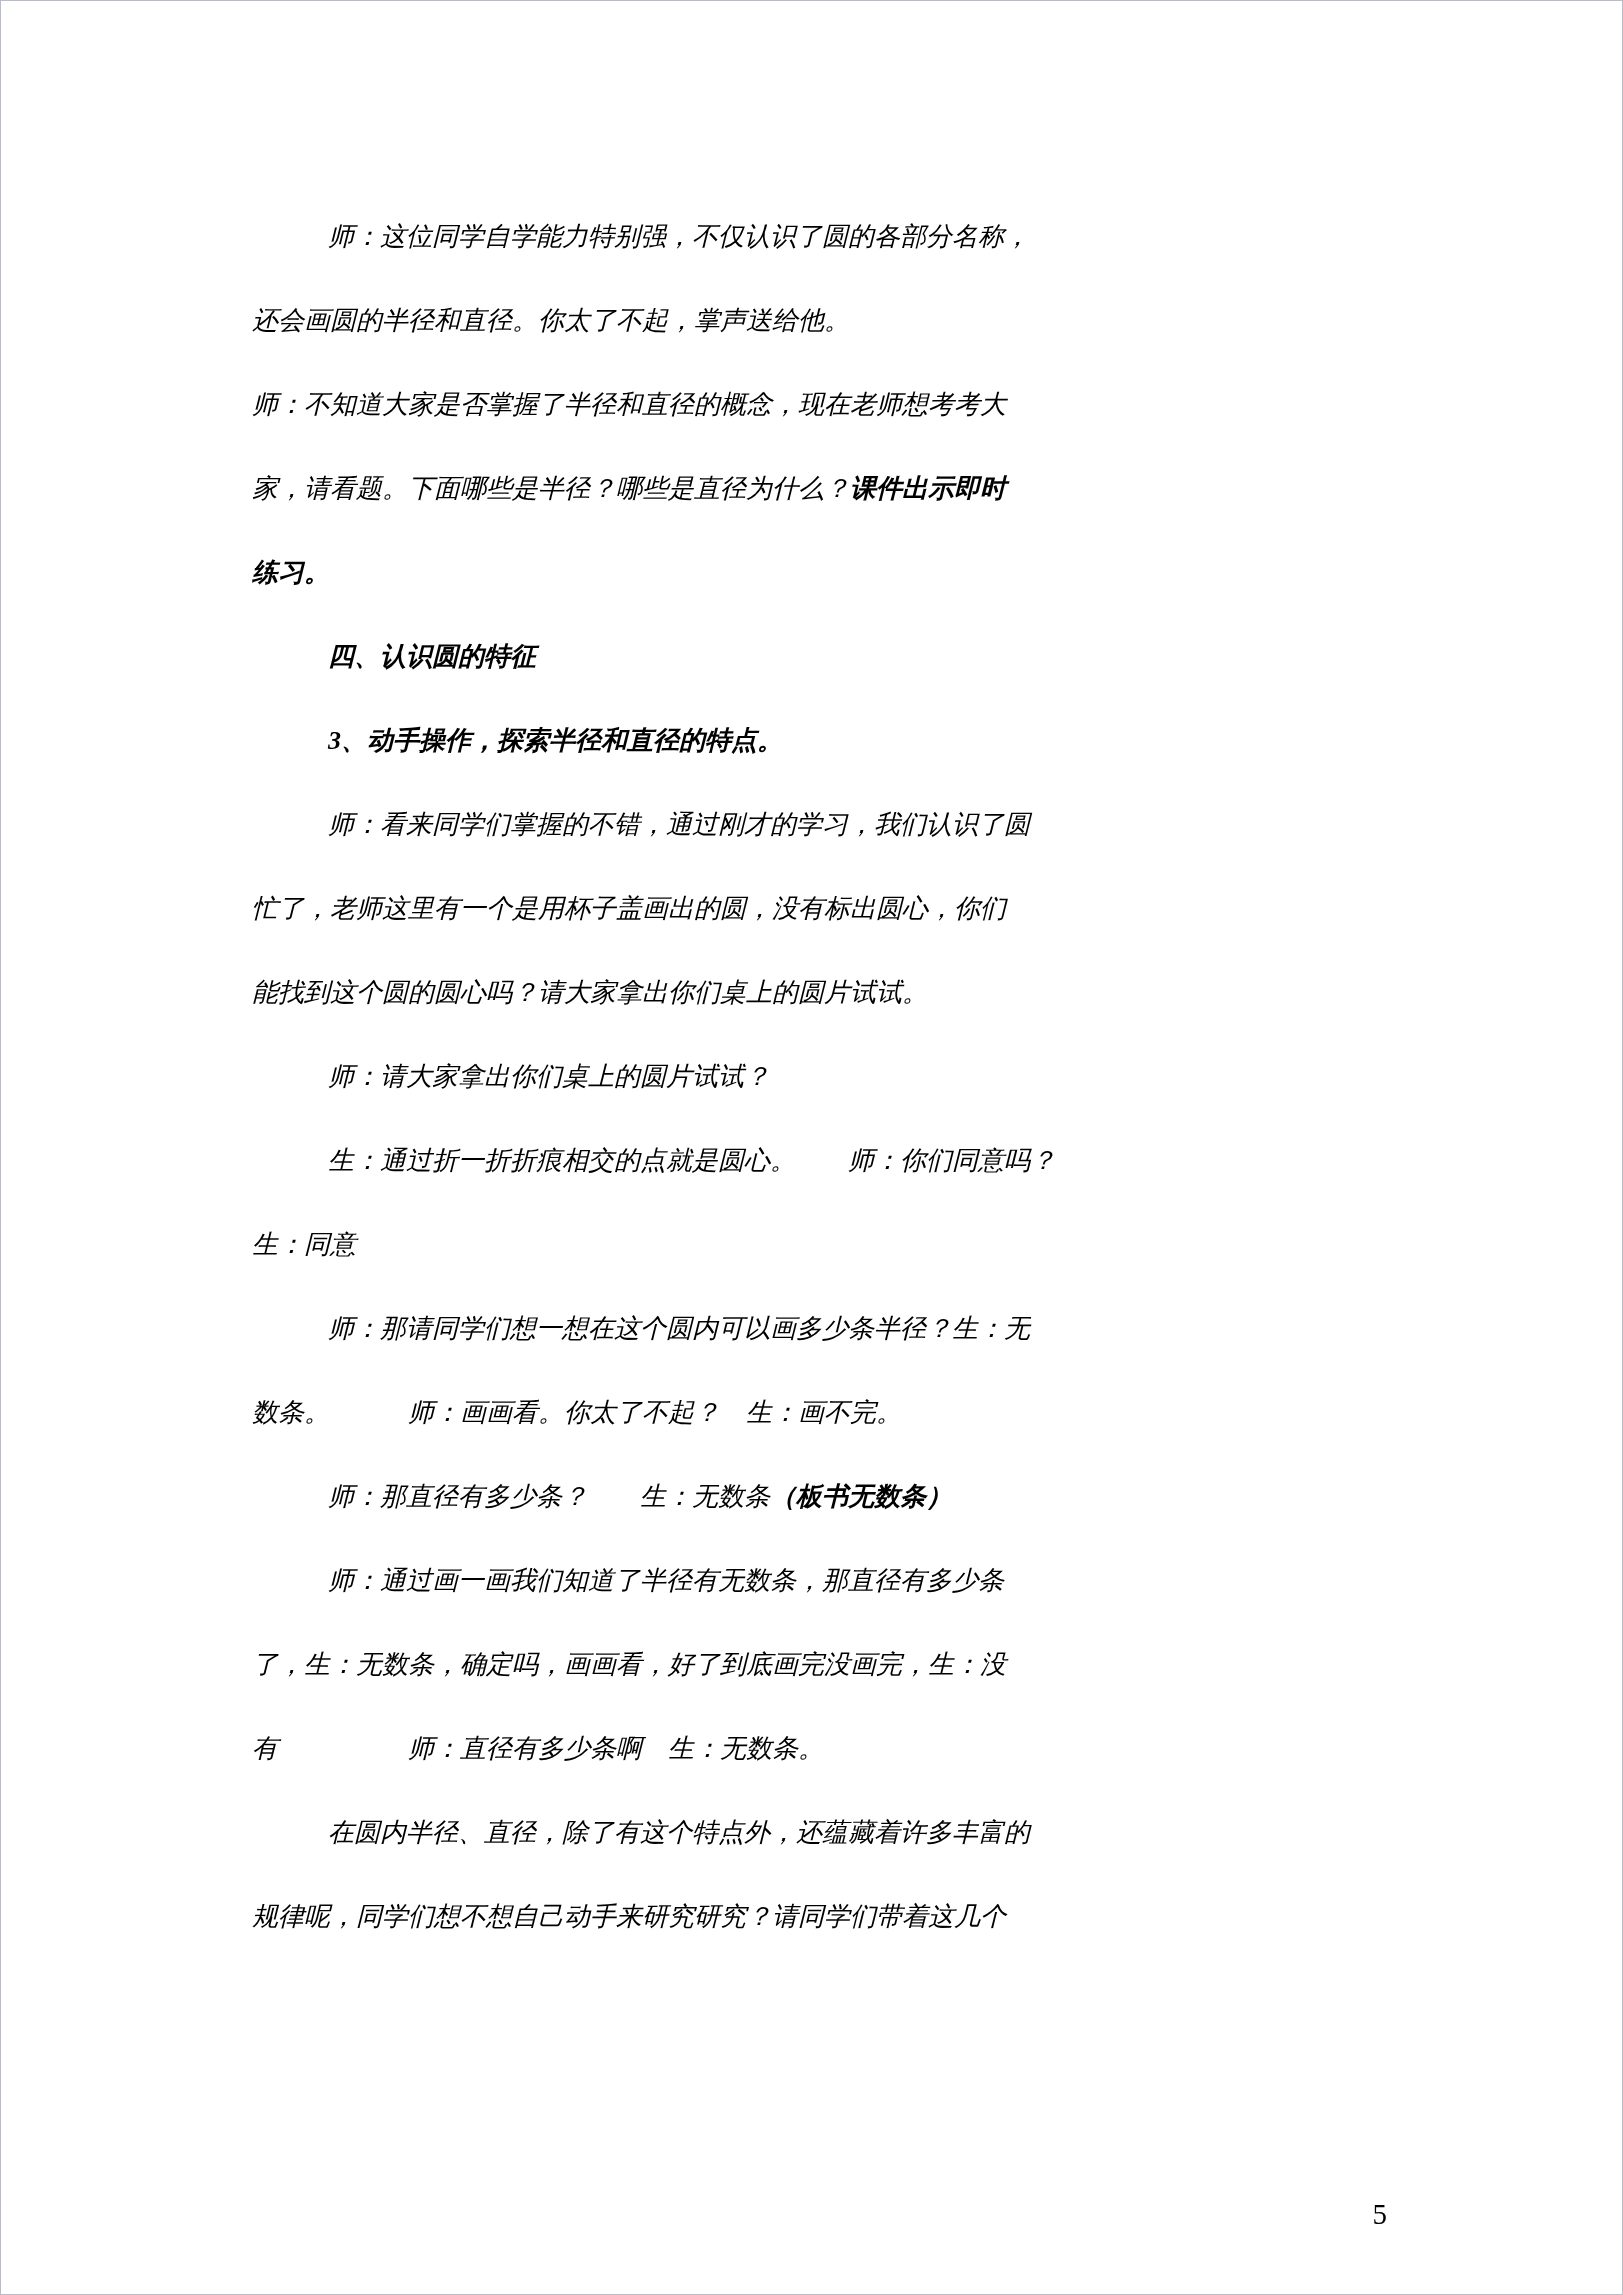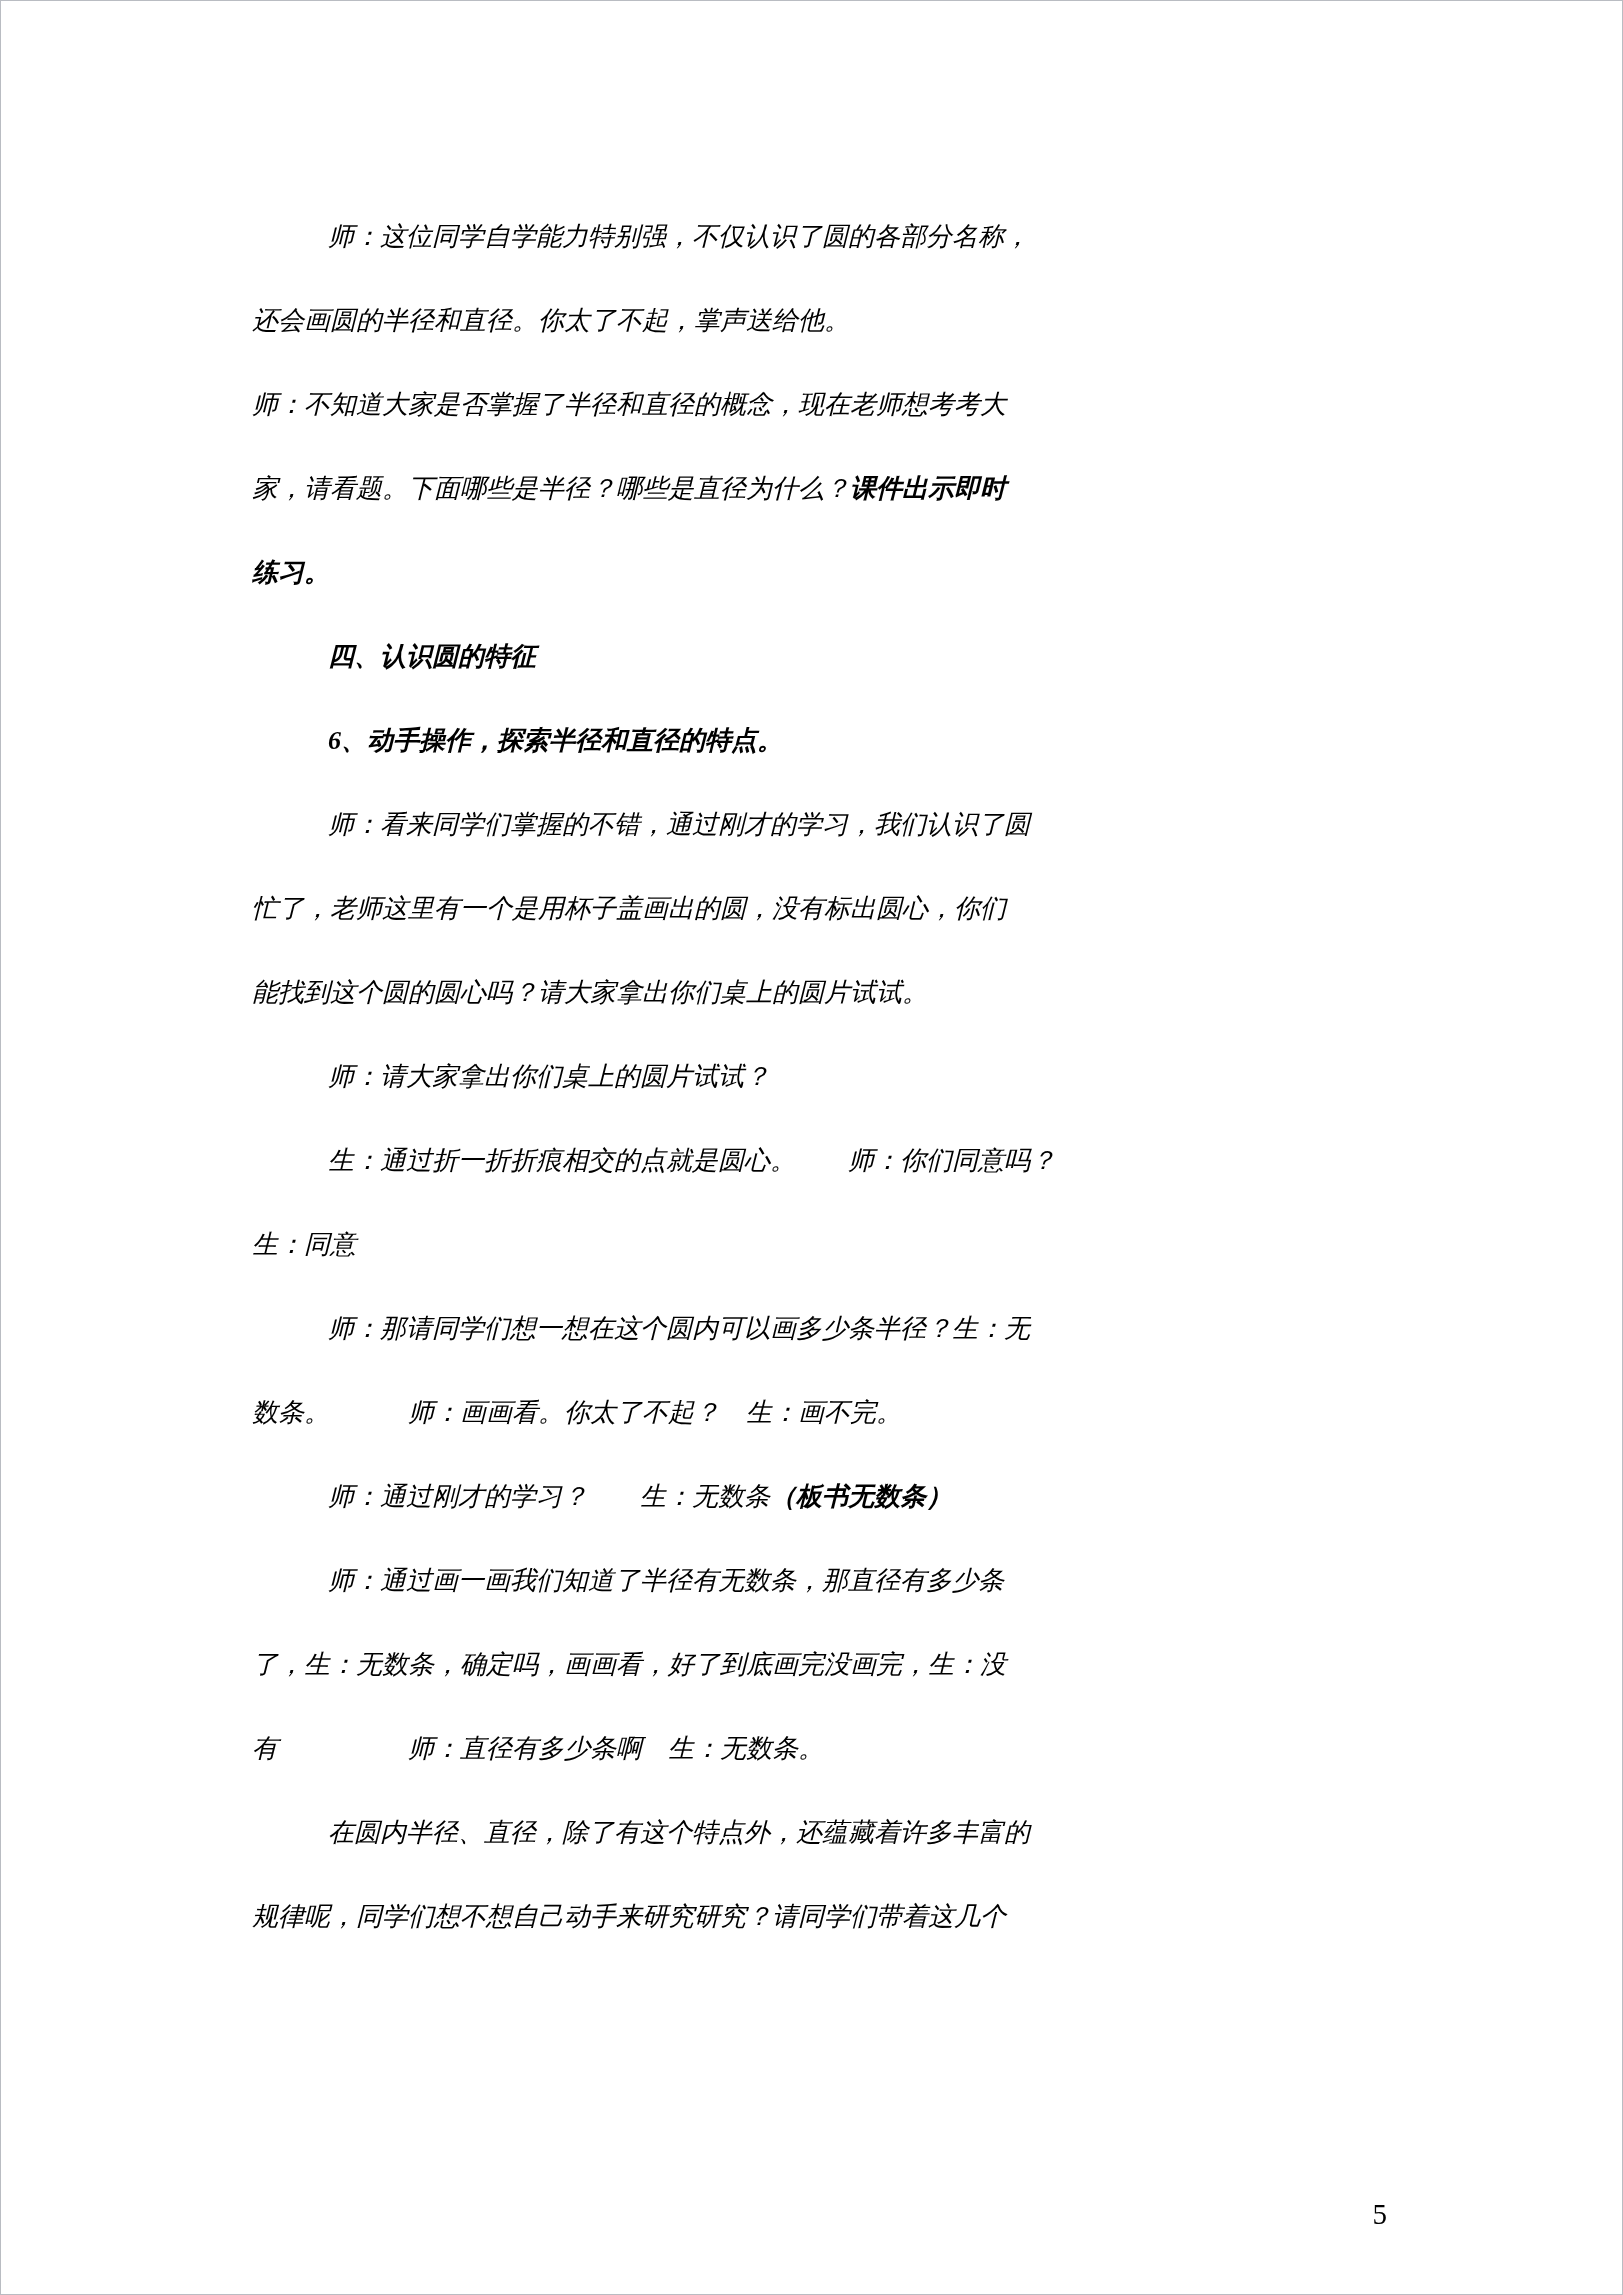--- a/index.html
+++ b/index.html
@@ -51,30 +51,30 @@
 <body>
 
 <div class="page">
   <div class="content">
       <div class="line indent"><span class="seg-regular">师：这位同学自学能力特别强，不仅认识了圆的各部分名称，</span></div>
       <div class="line"><span class="seg-regular">还会画圆的半径和直径。你太了不起，掌声送给他。</span></div>
       <div class="line"><span class="seg-regular">师：不知道大家是否掌握了半径和直径的概念，现在老师想考考大</span></div>
       <div class="line"><span class="seg-regular">家，请看题。下面哪些是半径？哪些是直径为什么？</span><span class="seg-bold">课件出示即时</span></div>
       <div class="line"><span class="seg-bold">练习。</span></div>
       <div class="line indent"><span class="seg-bold">四、认识圆的特征</span></div>
-      <div class="line indent"><span class="seg-bold">6、动手操作，探索半径和直径的特点。</span></div>
+      <div class="line indent"><span class="seg-bold">3、动手操作，探索半径和直径的特点。</span></div>
       <div class="line indent"><span class="seg-regular">师：看来同学们掌握的不错，通过刚才的学习，我们认识了圆</span></div>
       <div class="line"><span class="seg-regular">忙了，老师这里有一个是用杯子盖画出的圆，没有标出圆心，你们</span></div>
       <div class="line"><span class="seg-regular">能找到这个圆的圆心吗？请大家拿出你们桌上的圆片试试。</span></div>
       <div class="line indent"><span class="seg-regular">师：请大家拿出你们桌上的圆片试试？</span></div>
       <div class="line indent"><span class="seg-regular">生：通过折一折折痕相交的点就是圆心。　　师：你们同意吗？</span></div>
       <div class="line"><span class="seg-regular">生：同意</span></div>
       <div class="line indent"><span class="seg-regular">师：那请同学们想一想在这个圆内可以画多少条半径？生：无</span></div>
       <div class="line"><span class="seg-regular">数条。　　　师：画画看。你太了不起？　生：画不完。</span></div>
-      <div class="line indent"><span class="seg-regular">师：通过刚才的学习？　　生：无数条</span><span class="seg-bold">（板书无数条）</span></div>
+      <div class="line indent"><span class="seg-regular">师：那直径有多少条？　　生：无数条</span><span class="seg-bold">（板书无数条）</span></div>
       <div class="line indent"><span class="seg-regular">师：通过画一画我们知道了半径有无数条，那直径有多少条</span></div>
       <div class="line"><span class="seg-regular">了，生：无数条，确定吗，画画看，好了到底画完没画完，生：没</span></div>
       <div class="line"><span class="seg-regular">有　　　　　师：直径有多少条啊　生：无数条。</span></div>
       <div class="line indent"><span class="seg-regular">在圆内半径、直径，除了有这个特点外，还蕴藏着许多丰富的</span></div>
       <div class="line"><span class="seg-regular">规律呢，同学们想不想自己动手来研究研究？请同学们带着这几个</span></div>
     </div>
   <div class="page-number">5</div>
 </div>
 
 

